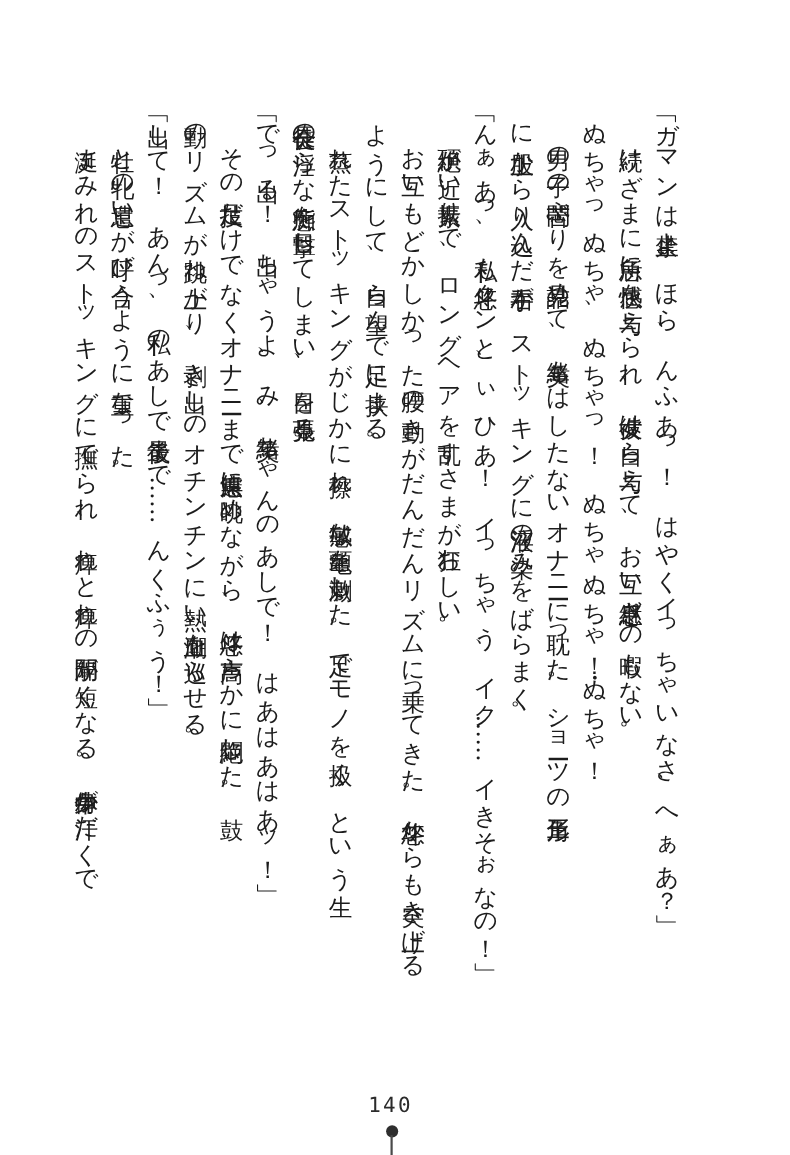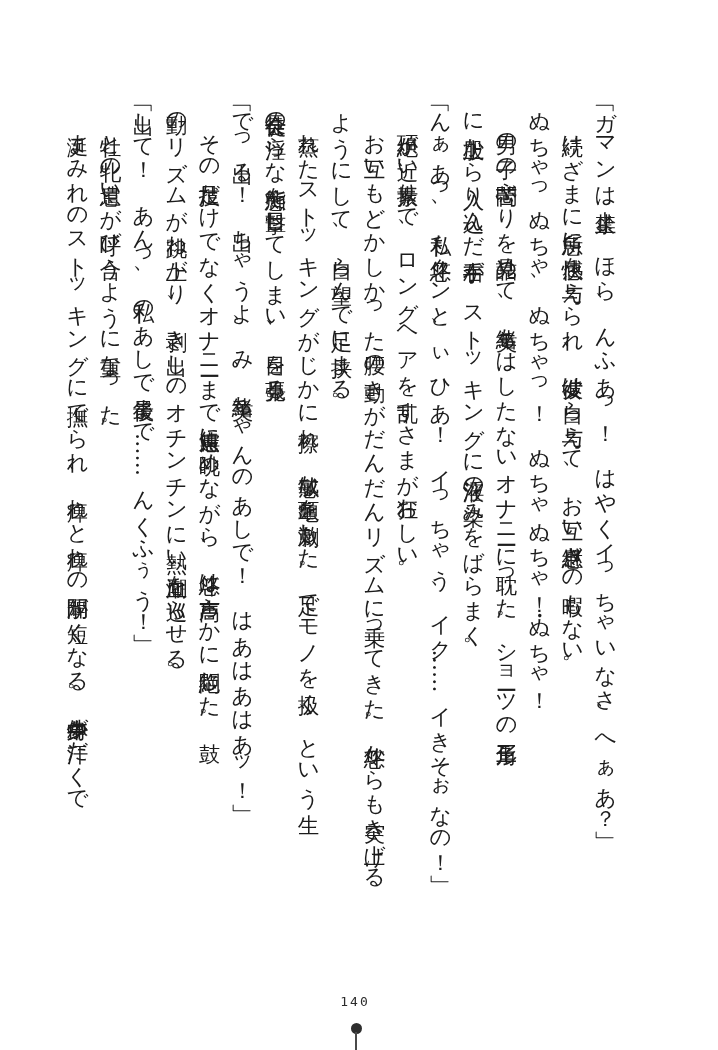--- a/index.html
+++ b/index.html
@@ -32,21 +32,21 @@
     white-space: nowrap;
     height: 862px;
   }
   .page-number {
     position: absolute;
     top: 994px;
     left: 0;
     right: 8px;
     text-align: center;
     font-family: "DejaVu Sans Mono", "Liberation Mono", monospace;
-    font-size: 13px;
+    font-size: 19px;
     letter-spacing: 2px;
     color: #2b2b2b;
   }
   .pin-dot {
     position: absolute;
     top: 1023px;
     left: 351px;
     width: 11px;
     height: 11px;
     border-radius: 50%;

